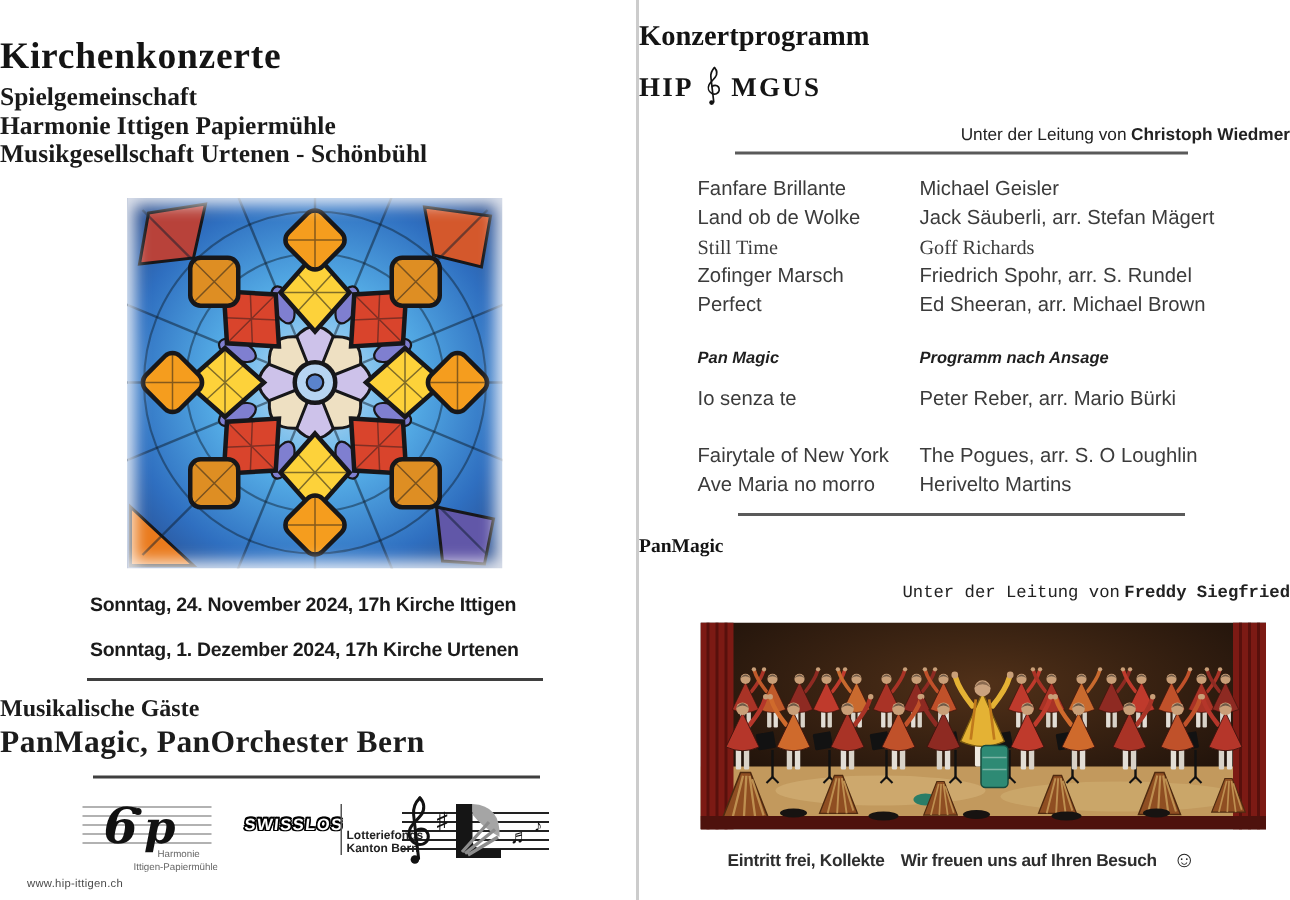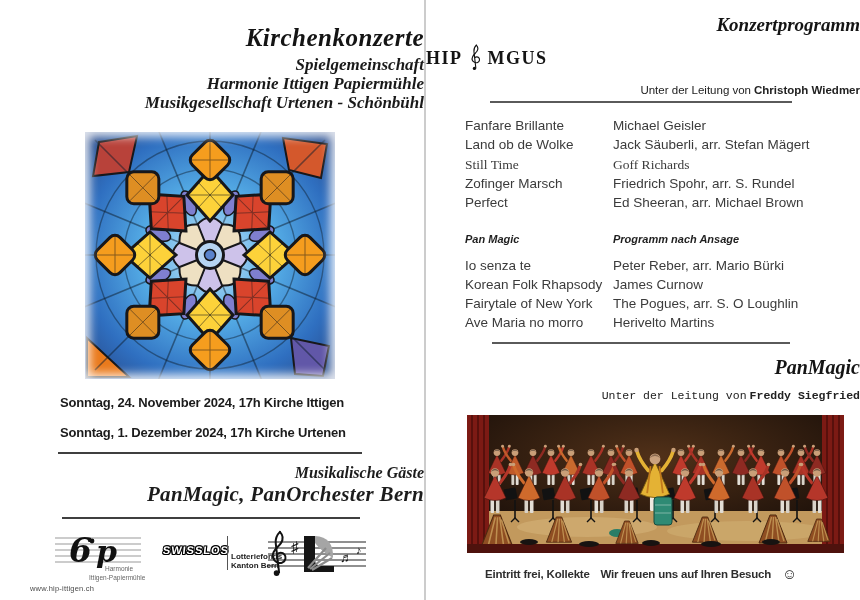--- a/index.html
+++ b/index.html
@@ -4,57 +4,57 @@
 <style>
   html,body{margin:0;padding:0;}
   body{width:860px;height:600px;background:#ffffff;overflow:hidden;position:relative;
        font-family:"Liberation Sans","DejaVu Sans",sans-serif;color:#1c1c1c;}
   .serif{font-family:"Liberation Serif","DejaVu Serif",serif;}
   .page{position:absolute;top:0;height:600px;}
   .page-left{left:0;width:424px;}
   .page-right{left:426px;width:434px;}
   .gutter{position:absolute;left:424px;top:0;width:2px;height:600px;background:#cccccc;}
   .abs{position:absolute;}
-  .ctr{width:100%;text-align:right;font-style:italic;}
+  .ctr{width:100%;text-align:left;}
 
   
   .lp-title{top:24px;font-size:25px;font-weight:bold;color:#141414;letter-spacing:.5px;}
   .lp-sub{top:55px;font-size:17px;font-weight:bold;line-height:19px;color:#1a1a1a;}
   .glass-wrap{left:85px;top:132px;width:250px;height:247px;}
   .glass-wrap:after{content:"";position:absolute;inset:0;box-shadow:inset 0 0 10px 5px rgba(255,255,255,.85);pointer-events:none;}
   .date{left:60px;font-size:13px;font-weight:bold;letter-spacing:-.2px;color:#1b1b1b;}
   .d1{top:395px;} .d2{top:425px;}
   .hr{height:2px;background:#3f3f3f;}
   .lhr1{left:58px;top:452px;width:304px;}
   .lhr2{left:62px;top:517px;width:298px;}
   .guests-label{top:464px;font-size:16px;font-weight:bold;}
   .guests-names{top:482px;font-size:21px;font-weight:bold;letter-spacing:.3px;}
   .logo{top:528px;}
-  .website{left:30px;top:584px;font-size:7.5px;color:#4a4a4a;letter-spacing:.2px;text-align:right;}
+  .website{left:18px;top:584px;font-size:7.5px;color:#4a4a4a;letter-spacing:.2px;text-align:right;}
   .swisslos-box{left:163px;top:540px;width:110px;height:40px;}
   .sw-brand{display:inline-block;transform:skewX(-6deg);font-weight:800;font-size:11px;letter-spacing:1px;
     color:#fff;text-shadow:-1px -1px 0 #000,1px -1px 0 #000,-1px 1px 0 #000,1px 1px 0 #000,0 1px 0 #000,0 -1px 0 #000,1px 0 0 #000,-1px 0 0 #000;}
   .sw-vline{position:absolute;left:64px;top:-4px;width:1px;height:34px;background:#555;}
   .sw-lines{position:absolute;left:68px;top:12px;font-size:8px;font-weight:bold;color:#222;line-height:9px;}
 
   
   .rp-title{top:14px;font-size:19px;font-weight:bold;color:#141414;}
   .hipmgus{top:44px;display:flex;justify-content:flex-start;align-items:center;gap:7px;width:100%;}
   .hipmgus span{font-size:18px;font-weight:bold;letter-spacing:1.5px;color:#141414;}
   .cond{width:100%;text-align:right;font-size:11.5px;color:#222;}
   .cond b{margin-left:3px;}
   .c1{top:84px;} .c2{top:389px;font-family:Liberation Mono, monospace;}
   .rhr{height:1.5px;background:#5a5a5a;}
   .rhr1{left:64px;top:101px;width:302px;}
   .rhr2{left:66px;top:342px;width:298px;}
   .prow{left:0;width:434px;height:19px;font-size:13.5px;color:#3b3b3b;line-height:19px;}
   .prow .t{position:absolute;left:39px;white-space:nowrap;}
   .prow .c{position:absolute;left:187px;white-space:nowrap;}
   .phead{font-weight:bold;font-style:italic;color:#1f1f1f;font-size:11px;}
-  .pm-title{top:356px;font-size:20px;font-weight:bold;color:#141414;}
+  .pm-title{top:356px;font-size:13px;font-weight:bold;color:#141414;}
   .photo-wrap{left:41px;top:415px;width:377px;height:138px;}
   .footer{left:59px;top:567px;width:312px;display:flex;justify-content:space-between;align-items:center;
           font-size:11.5px;font-weight:bold;letter-spacing:-.2px;color:#2e2e2e;}
   .smiley{font-size:15px;font-weight:normal;color:#222;line-height:14px;}
 </style>
 </head>
 <body>
 
 <svg width="0" height="0" style="position:absolute" aria-hidden="true">
   <defs>
@@ -244,24 +244,20 @@
 
   <div class="abs prow phead" style="top:230px;">
     <span class="t">Pan Magic</span>
     <span class="c">Programm nach Ansage</span>
   </div>
 
   <div class="abs prow" style="top:256px;">
     <span class="t">Io senza te</span>
     <span class="c">Peter Reber, arr. Mario Bürki</span>
   </div>
-  <div class="abs prow" style="top:275px;">
-    <span class="t">Korean Folk Rhapsody</span>
-    <span class="c">James Curnow</span>
-  </div>
   <div class="abs prow" style="top:294px;">
     <span class="t">Fairytale of New York</span>
     <span class="c">The Pogues, arr. S. O Loughlin</span>
   </div>
   <div class="abs prow" style="top:313px;">
     <span class="t">Ave Maria no morro</span>
     <span class="c">Herivelto Martins</span>
   </div>
 
   <div class="abs rhr rhr2"></div>

